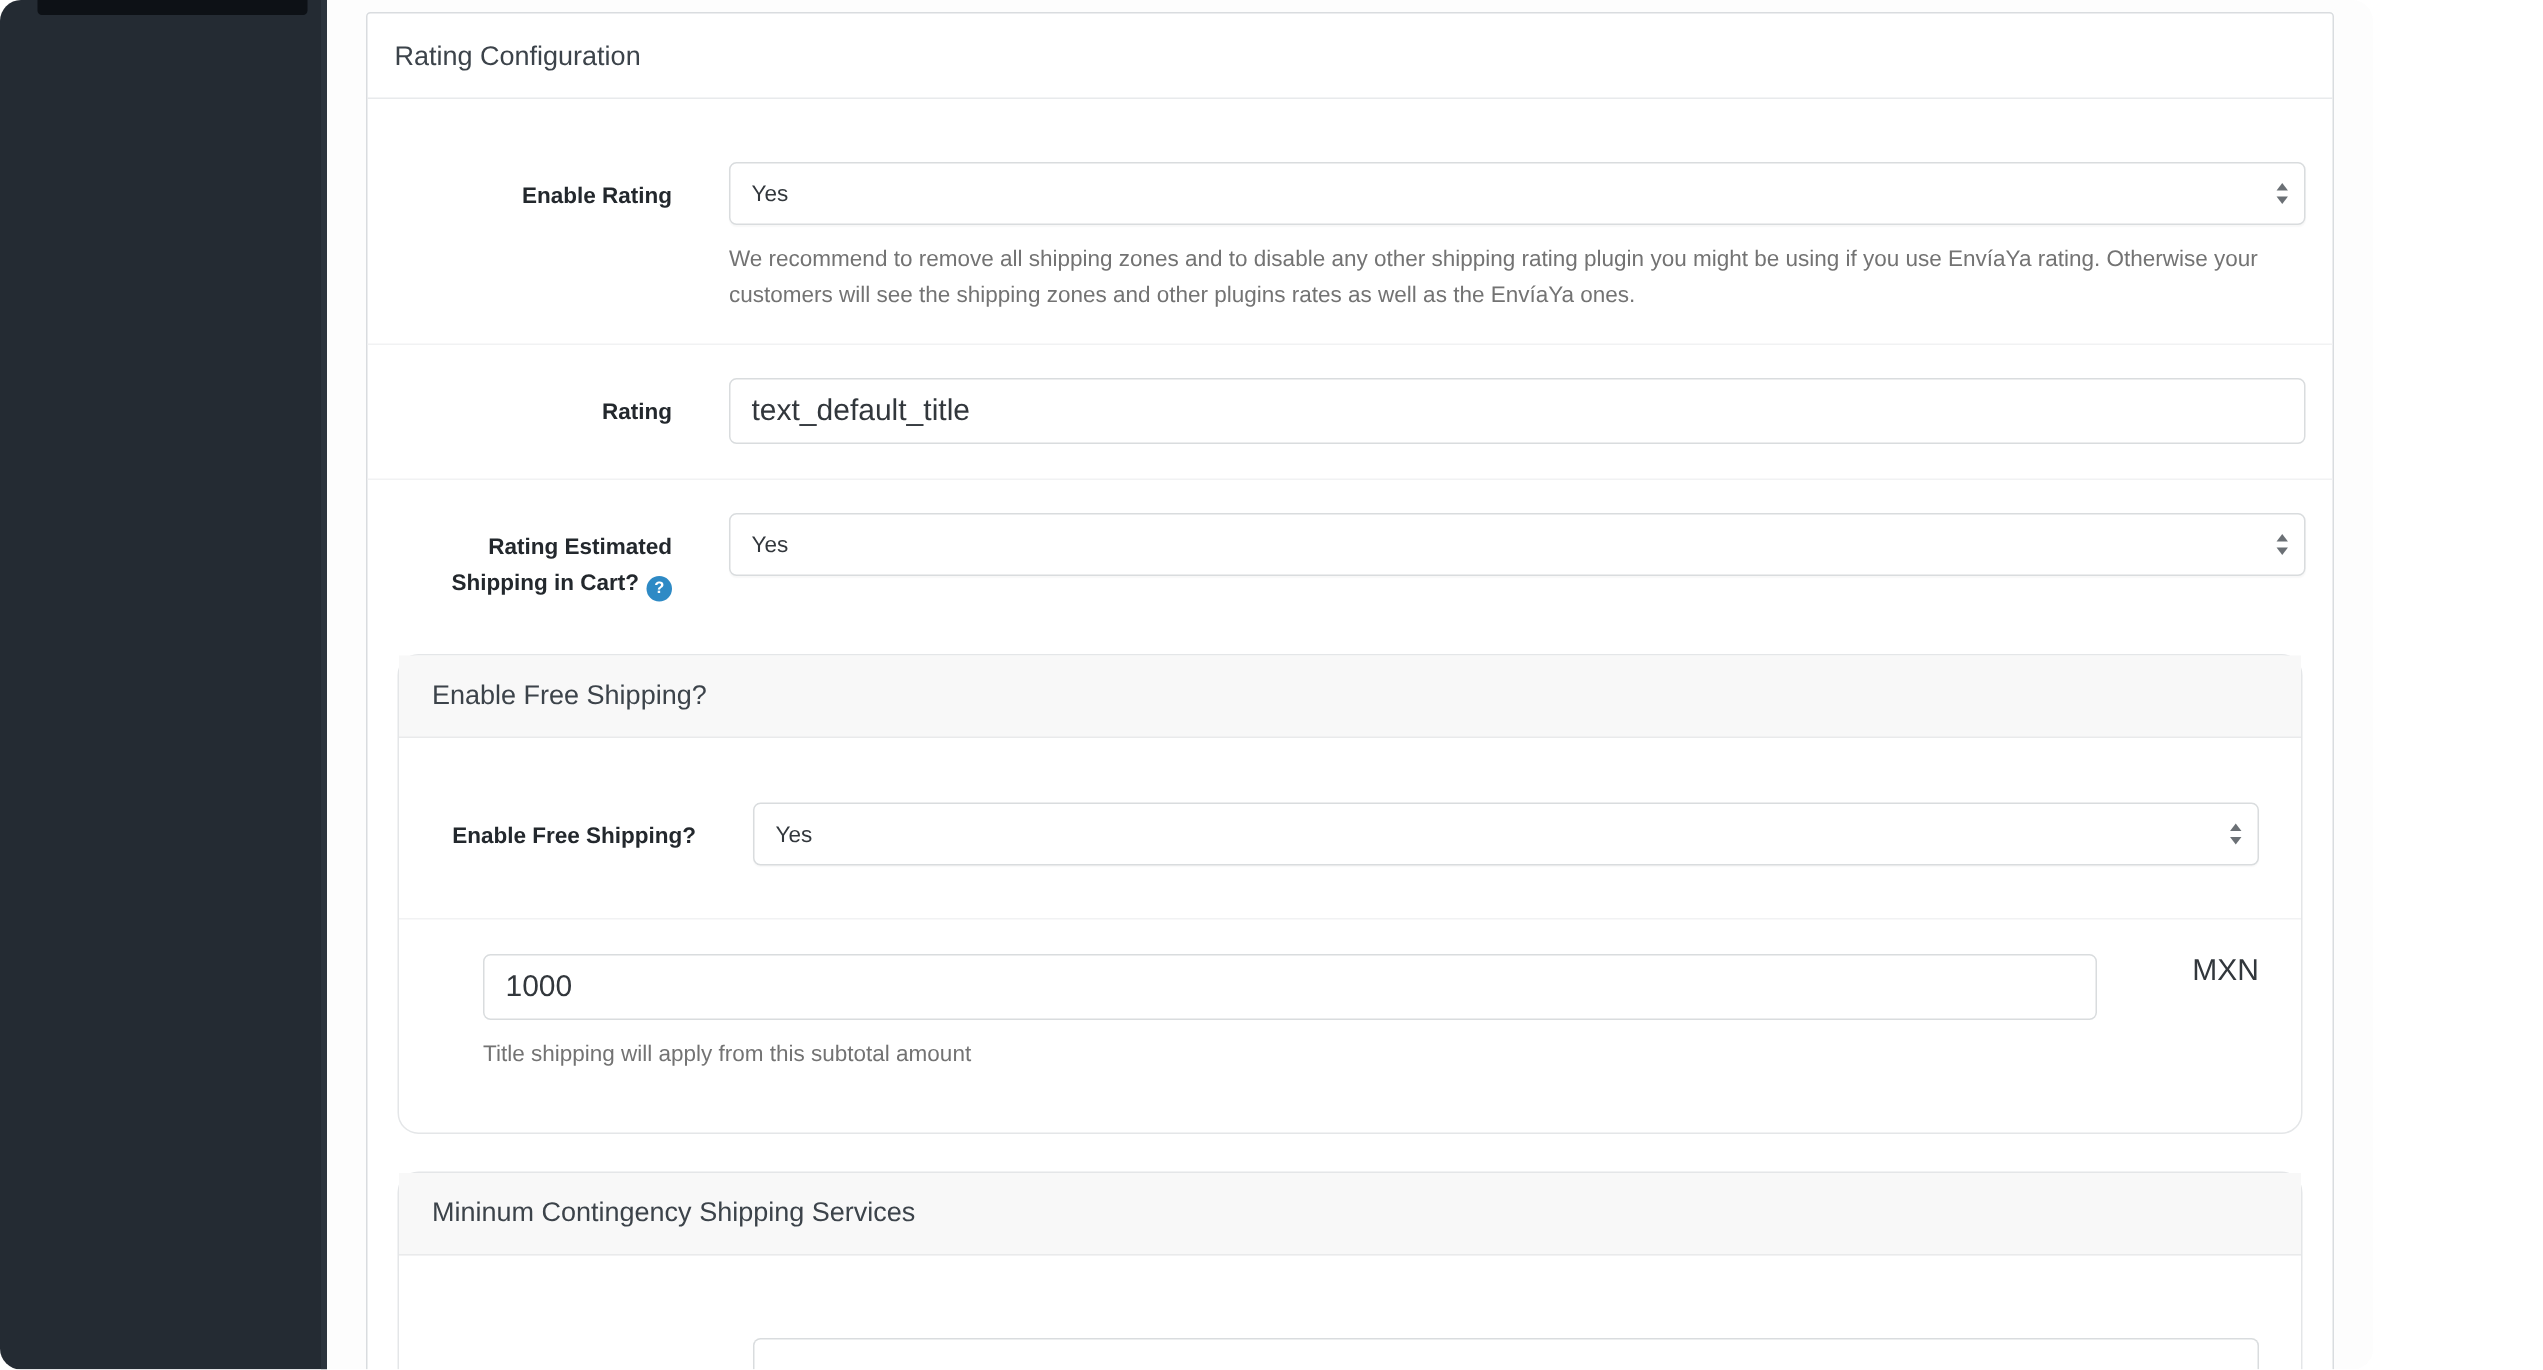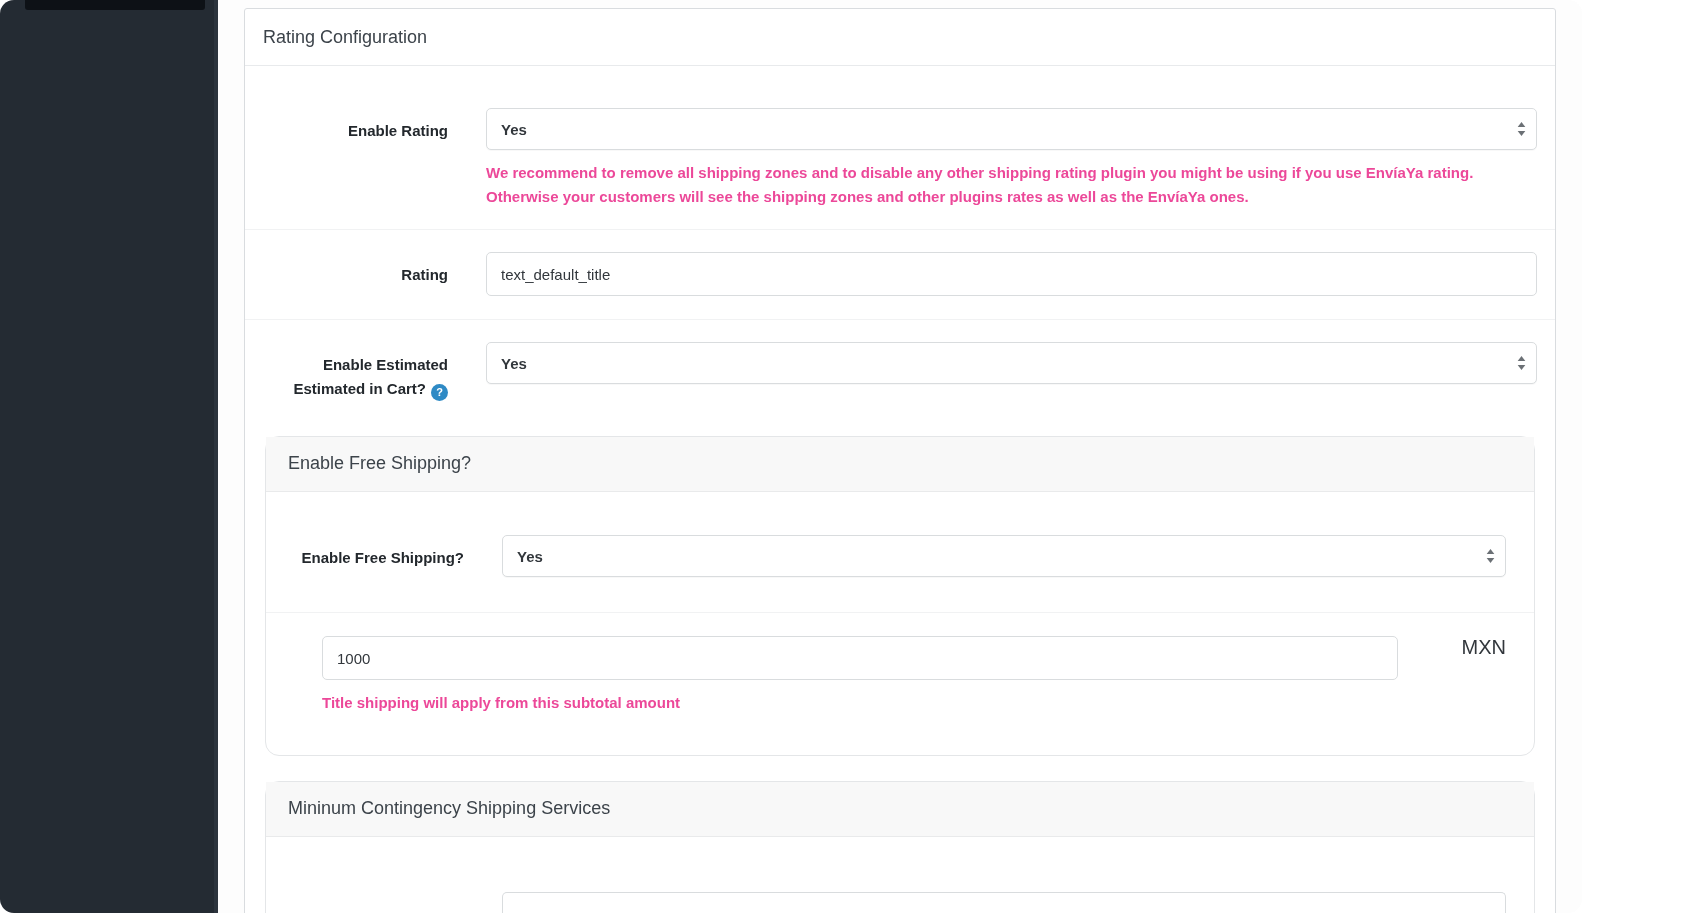--- a/index.html
+++ b/index.html
@@ -52,36 +52,35 @@
     font-size: 15px; font-weight: 700; color: #23282d; line-height: 1.6;
   }
   .control-cell { flex: 1; margin-left: 38px; padding-right: 0; }
 
   
   .select-box {
     position: relative; display: flex; align-items: center;
     height: 42px; width: 100%; background: #ffffff;
     border: 1px solid #d9dcde; border-radius: 5px;
     padding: 0 30px 0 14px; font-size: 15px; color: #32373c;
-    box-shadow: 0 1px 1px rgba(0,0,0,0.03); cursor: default; font-weight: bold;
+    box-shadow: 0 1px 1px rgba(0,0,0,0.03); cursor: default;
   }
   .select-stepper { position: absolute; right: 10px; top: 50%; transform: translateY(-50%); line-height: 0; }
 
   .text-input {
     height: 44px; width: 100%; background: #ffffff;
     border: 1px solid #d9dcde; border-radius: 5px;
-    padding: 0 14px; font-size: 15px; color: #32373c;
+    padding: 0 14px; font-size: 20px; color: #32373c;
     font-family: "Liberation Sans", "DejaVu Sans", sans-serif;
     outline: none;
   }
 
   .help-text {
-    margin-top: 11px; font-size: 15px; line-height: 1.6; color: #ec4899;
+    margin-top: 11px; font-size: 15px; line-height: 1.6; color: #737373;
     max-width: 1040px;
-    font-weight: bold;
   }
 
   .help-badge {
     display: inline-block; vertical-align: -2px; margin-left: 5px;
     width: 17px; height: 17px; border-radius: 50%;
     background: #2e8ac5; color: #ffffff; font-size: 11px; font-weight: 700;
     line-height: 17px; text-align: center; cursor: pointer;
   }
 
   
@@ -152,21 +151,21 @@
         <div class="label-cell">
           <label>Rating</label>
         </div>
         <div class="control-cell">
           <input class="text-input" type="text" value="text_default_title" style="">
         </div>
       </div>
 
       <div class="form-row row-estimated">
         <div class="label-cell">
-          <label><span>Enable Estimated Estimated in Cart?</span><span class="help-badge">?</span></label>
+          <label><span>Rating Estimated Shipping in Cart?</span><span class="help-badge">?</span></label>
         </div>
         <div class="control-cell">
           <div class="select-box">
             <span>Yes</span>
             <span class="select-stepper">
               <svg width="9" height="16" viewBox="0 0 9 16">
                 <path d="M4.5 1 L8.3 6 H0.7 Z" fill="#6b7075"></path>
                 <path d="M4.5 15 L0.7 10 H8.3 Z" fill="#6b7075"></path>
               </svg>
             </span>

